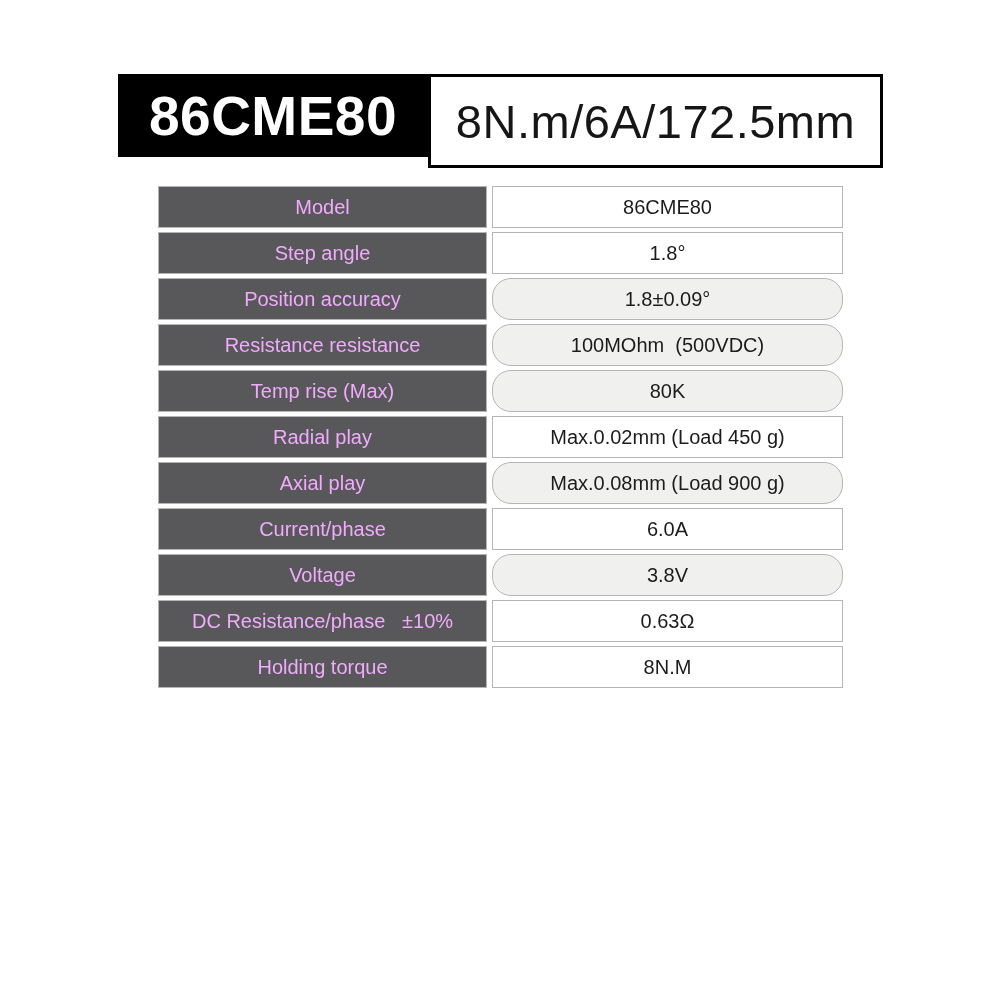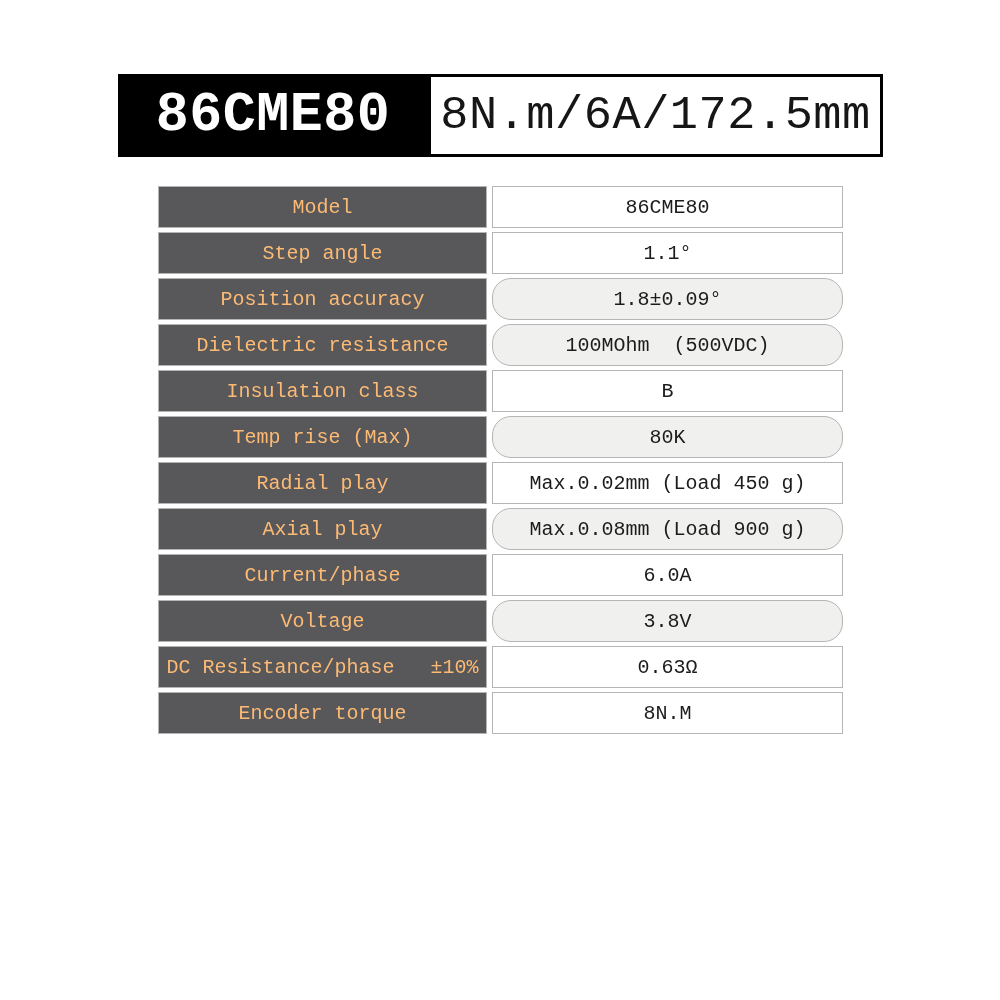--- a/index.html
+++ b/index.html
@@ -5,21 +5,21 @@
   html, body {
     margin: 0;
     padding: 0;
     background: #ffffff;
   }
   .canvas {
     position: relative;
     width: 1000px;
     height: 1000px;
     background: #ffffff;
-    font-family: Liberation Mono, monospace;
+    font-family: Liberation Sans, sans-serif;
     overflow: hidden;
   }
 
   
   .model-badge {
     position: absolute;
     left: 118px;
     top: 74px;
     width: 310px;
     height: 83px;
@@ -30,21 +30,21 @@
     justify-content: center;
     font-size: 55px;
     font-weight: bold;
     letter-spacing: 0.5px;
   }
   .spec-badge {
     position: absolute;
     left: 428px;
     top: 74px;
     width: 455px;
-    height: 83px;
+    height: 94px;
     box-sizing: border-box;
     background: #ffffff;
     border: 3px solid #000000;
     color: #161616;
     display: flex;
     align-items: center;
     justify-content: center;
     font-size: 47px;
     font-weight: 400;
     letter-spacing: 0.5px;
@@ -65,21 +65,21 @@
     border: 1px solid #b5b5b5;
     text-align: center;
     vertical-align: middle;
     font-size: 20px;
     padding: 0 6px;
     white-space: nowrap;
   }
   td.label-cell {
     width: 329px;
     background: #58585a;
-    color: #fdba74;
+    color: #f0abfc;
   }
   td.value-cell {
     width: 351px;
     background: #ffffff;
     color: #1c1c1c;
   }
   tr.alt td.value-cell {
     background: #f0f0ef;
     border-radius: 19px;
   }
@@ -98,33 +98,29 @@
   </div>
 
   <table class="spec">
     <tbody>
       <tr>
         <td class="label-cell">Model</td>
         <td class="value-cell">86CME80</td>
       </tr>
       <tr>
         <td class="label-cell">Step angle</td>
-        <td class="value-cell">1.1°</td>
+        <td class="value-cell">1.8°</td>
       </tr>
       <tr class="alt">
         <td class="label-cell">Position accuracy</td>
         <td class="value-cell">1.8±0.09°</td>
       </tr>
       <tr class="alt">
-        <td class="label-cell">Dielectric resistance</td>
+        <td class="label-cell">Resistance resistance</td>
         <td class="value-cell">100MOhm&nbsp;&nbsp;(500VDC)</td>
-      </tr>
-      <tr>
-        <td class="label-cell">Insulation class</td>
-        <td class="value-cell">B</td>
       </tr>
       <tr class="alt">
         <td class="label-cell">Temp rise (Max)</td>
         <td class="value-cell">80K</td>
       </tr>
       <tr>
         <td class="label-cell">Radial play</td>
         <td class="value-cell">Max.0.02mm (Load 450 g)</td>
       </tr>
       <tr class="alt">
@@ -137,19 +133,19 @@
       </tr>
       <tr class="alt">
         <td class="label-cell">Voltage</td>
         <td class="value-cell">3.8V</td>
       </tr>
       <tr>
         <td class="label-cell">DC Resistance/phase&nbsp;&nbsp;&nbsp;±10%</td>
         <td class="value-cell">0.63Ω</td>
       </tr>
       <tr>
-        <td class="label-cell">Encoder torque</td>
+        <td class="label-cell">Holding torque</td>
         <td class="value-cell">8N.M</td>
       </tr>
     </tbody>
   </table>
 
 </div>
 
 </body></html>

